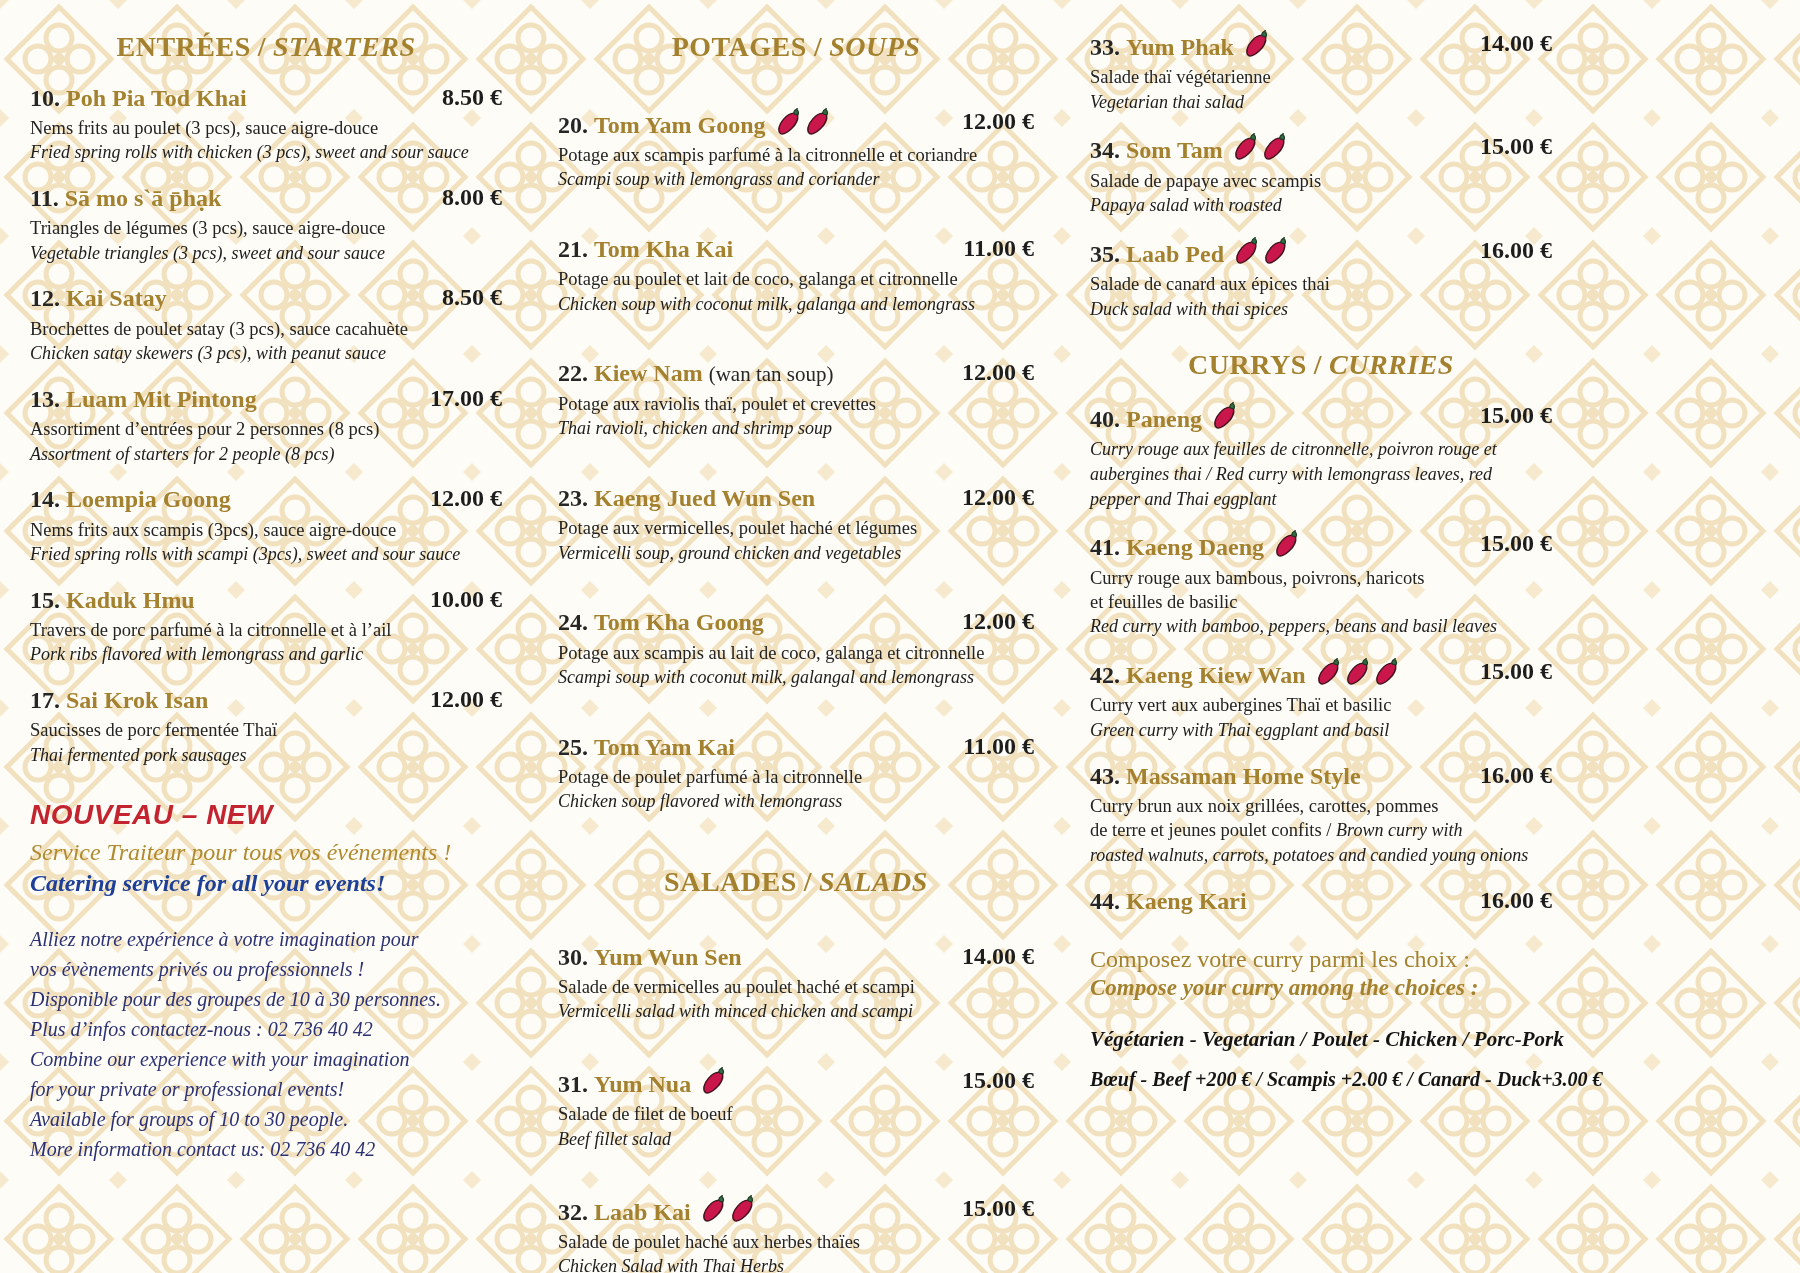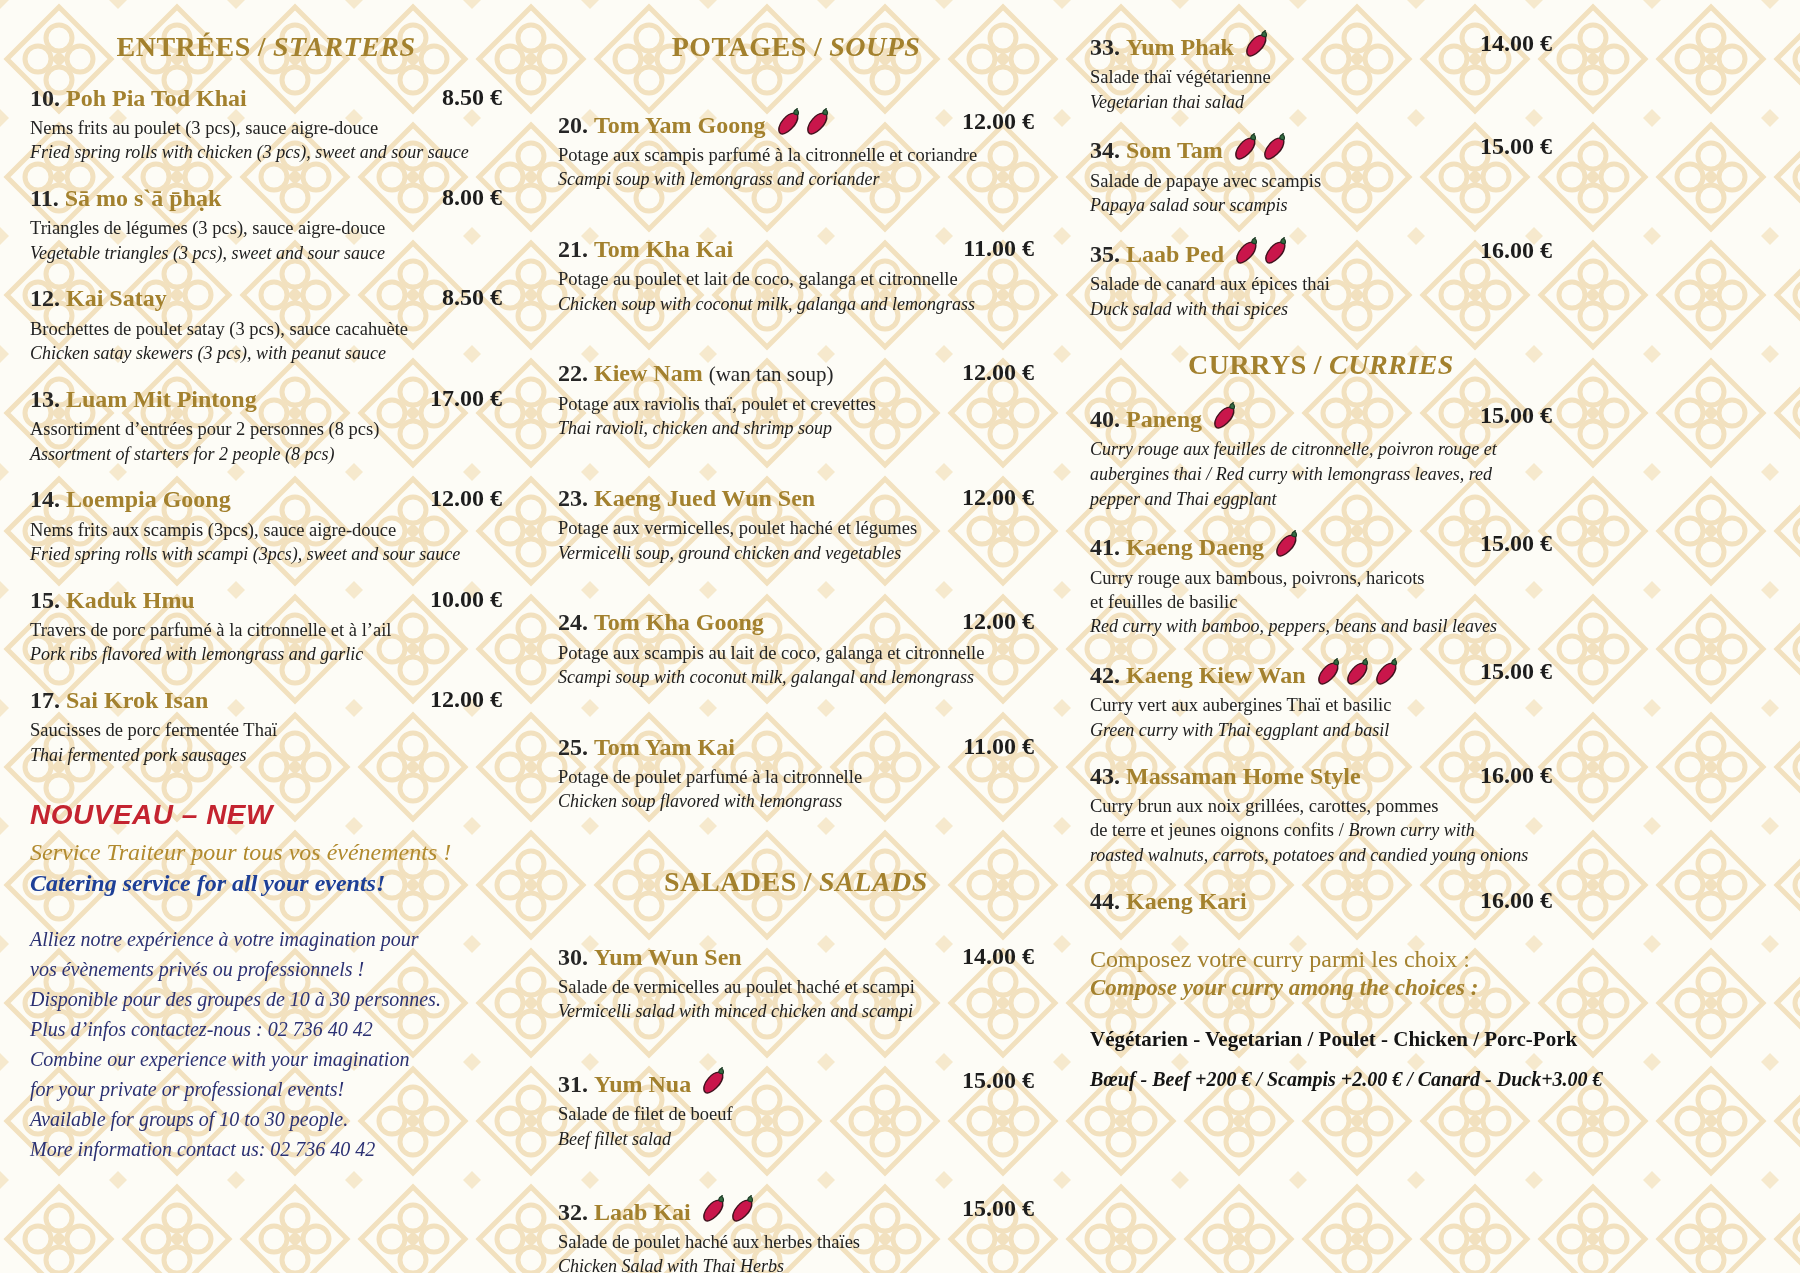--- a/index.html
+++ b/index.html
@@ -49,21 +49,21 @@
   .promo-gold{color:#b18a2e;font-style:italic;font-size:24px;line-height:1.3;}
   .promo-blue{color:#1d3f97;font-style:italic;font-weight:bold;font-size:24px;line-height:1.3;margin-bottom:25px;}
   .promo-body{color:#2b3173;font-style:italic;font-size:20px;line-height:1.5;white-space:nowrap;}
 
   .note{margin-top:16px;}
   .note-line{color:#c42430;font-style:italic;font-size:20px;line-height:1.4;white-space:nowrap;}
 
   .compose{margin-top:6px;}
   .compose-fr{color:#a3812e;font-weight:normal;font-size:24px;line-height:1.25;white-space:nowrap;}
   .compose-en{color:#a3812e;font-weight:bold;font-style:italic;font-size:23px;line-height:1.25;margin-bottom:24px;white-space:nowrap;}
-  .choices-1{font-weight:bold;font-size:21px;color:#141414;margin-bottom:16px;white-space:nowrap;}
+  .choices-1{font-weight:bold;font-size:21px;color:#141414;margin-bottom:16px;white-space:nowrap;font-style:italic;}
   .choices-2{font-weight:bold;font-style:italic;font-size:20px;color:#141414;white-space:nowrap;}
 </style>
 </head>
 <body>
 
 <svg class="bg" width="1800" height="1273" aria-hidden="true">
   <defs>
     <pattern id="thai" width="118" height="118" patternUnits="userSpaceOnUse">
       <g fill="none" stroke="#f2e1bf" stroke-width="5">
         <path d="M59 7 L111 59 L59 111 L7 59 Z"></path>
@@ -342,21 +342,21 @@
                   <path d="M6 35 C2 31 4 23 10 16 C14 11 20 7 25 7 C27 7 29 8 30 10 C31 15 28 23 21 29 C16 33.5 9.5 37.5 6 35 Z" fill="#c9164b" stroke="#40131e" stroke-width="2" stroke-linejoin="round"></path>
                   <path d="M24.5 7.5 C24.5 4.5 26 2.5 28.5 1.5 C30.5 3 31.5 5.5 31 8.5 C29 9.5 26.5 9 24.5 7.5 Z" fill="#356b42" stroke="#1c3a24" stroke-width="1.5"></path>
                   <path d="M28.5 1.5 L30 0" stroke="#1c3a24" stroke-width="1.5"></path>
                 </svg>
               </span>
             </span></span>
           <span class="price">15.00 €</span>
         </div>
         <div class="desc">
           <div class="dline"><span class="d-fr">Salade de papaye avec scampis</span></div>
-          <div class="dline"><span class="d-en">Papaya salad sour scampis</span></div>
+          <div class="dline"><span class="d-en">Papaya salad with roasted</span></div>
         </div>
       </div>
       <div class="item">
         <div class="item-head">
           <span class="item-title"><span class="num">35.</span><span class="dish">Laab Ped</span><span class="chilies">
               <span class="chili">
                 <svg viewBox="0 0 36 40">
                   <path d="M6 35 C2 31 4 23 10 16 C14 11 20 7 25 7 C27 7 29 8 30 10 C31 15 28 23 21 29 C16 33.5 9.5 37.5 6 35 Z" fill="#c9164b" stroke="#40131e" stroke-width="2" stroke-linejoin="round"></path>
                   <path d="M24.5 7.5 C24.5 4.5 26 2.5 28.5 1.5 C30.5 3 31.5 5.5 31 8.5 C29 9.5 26.5 9 24.5 7.5 Z" fill="#356b42" stroke="#1c3a24" stroke-width="1.5"></path>
                   <path d="M28.5 1.5 L30 0" stroke="#1c3a24" stroke-width="1.5"></path>
@@ -448,21 +448,21 @@
           <div class="dline"><span class="d-en">Green curry with Thai eggplant and basil</span></div>
         </div>
       </div>
       <div class="item">
         <div class="item-head">
           <span class="item-title"><span class="num">43.</span><span class="dish">Massaman Home Style</span></span>
           <span class="price">16.00 €</span>
         </div>
         <div class="desc">
           <div class="dline"><span class="d-fr">Curry brun aux noix grillées, carottes, pommes</span></div>
-          <div class="dline"><span class="d-fr">de terre et jeunes oignons confits / </span><span class="d-en">Brown curry with</span></div>
+          <div class="dline"><span class="d-fr">de terre et jeunes poulet confits / </span><span class="d-en">Brown curry with</span></div>
           <div class="dline"><span class="d-en">roasted walnuts, carrots, potatoes and candied young onions</span></div>
         </div>
       </div>
       <div class="item">
         <div class="item-head">
           <span class="item-title"><span class="num">44.</span><span class="dish">Kaeng Kari</span></span>
           <span class="price">16.00 €</span>
         </div>
       </div>
       <div class="compose">

